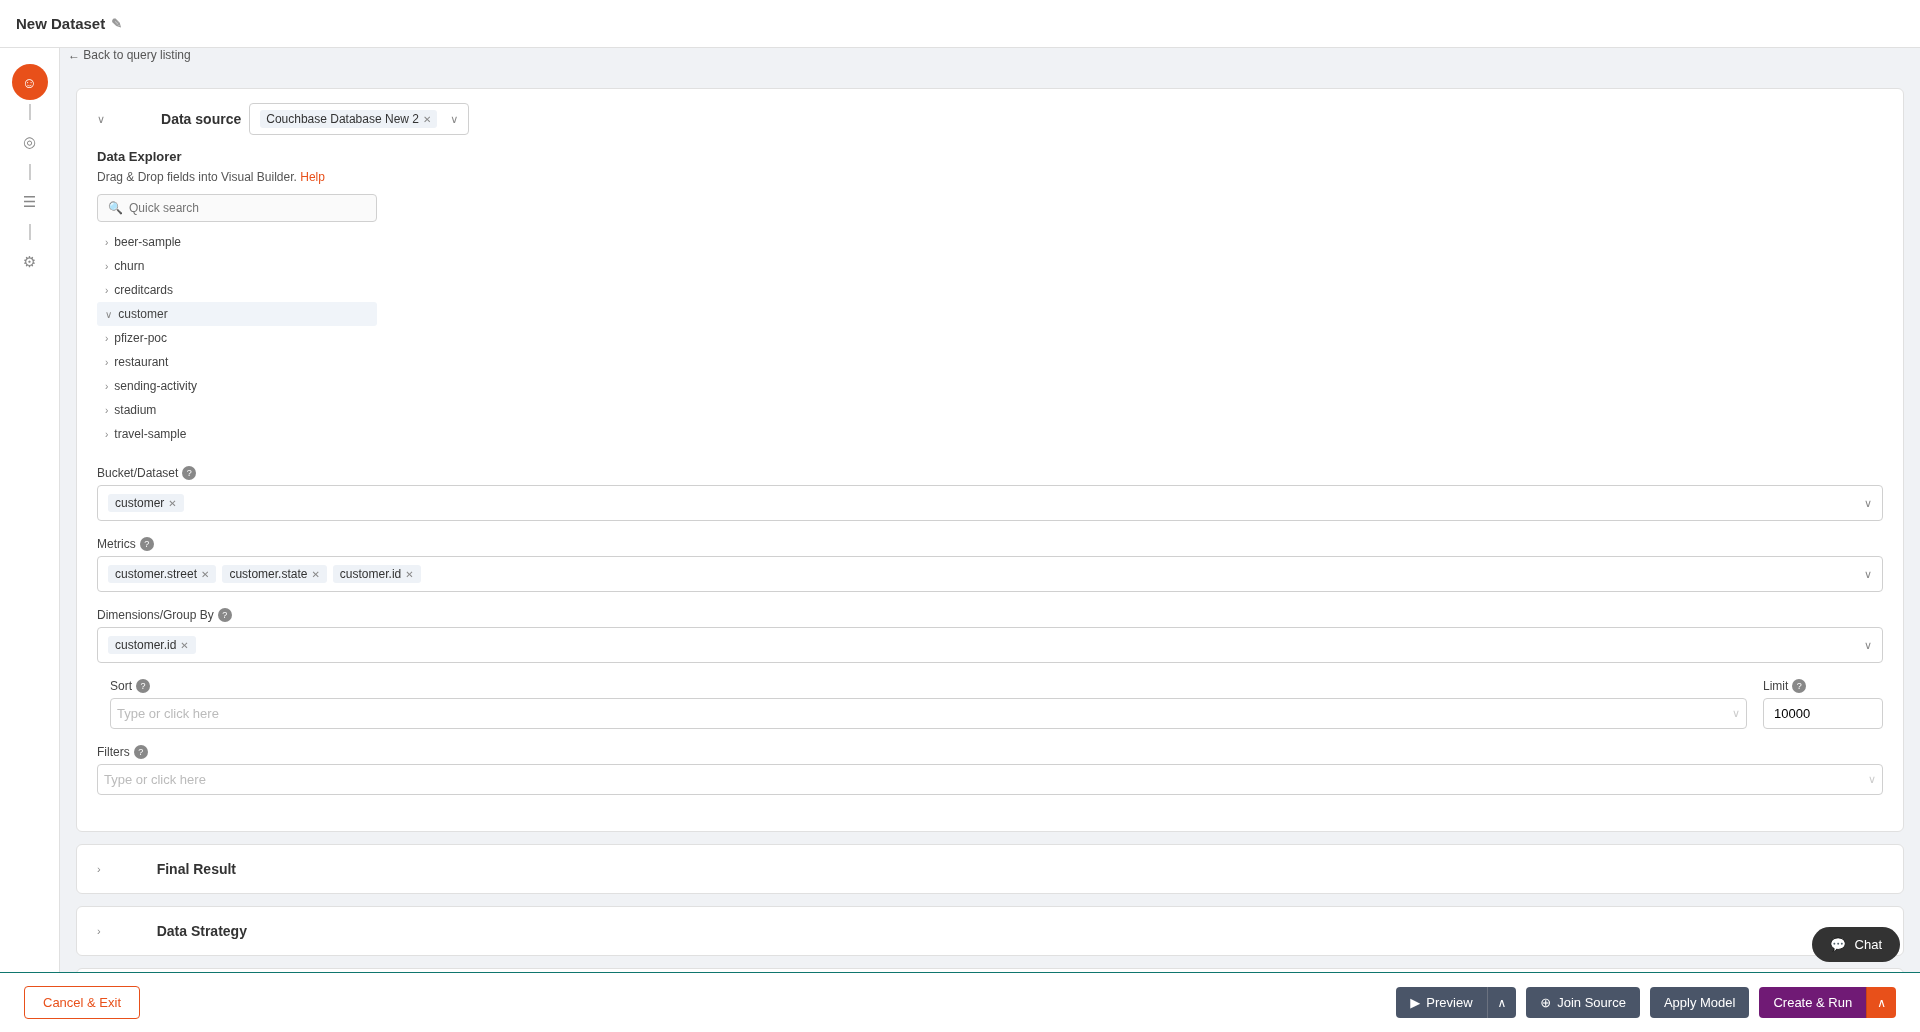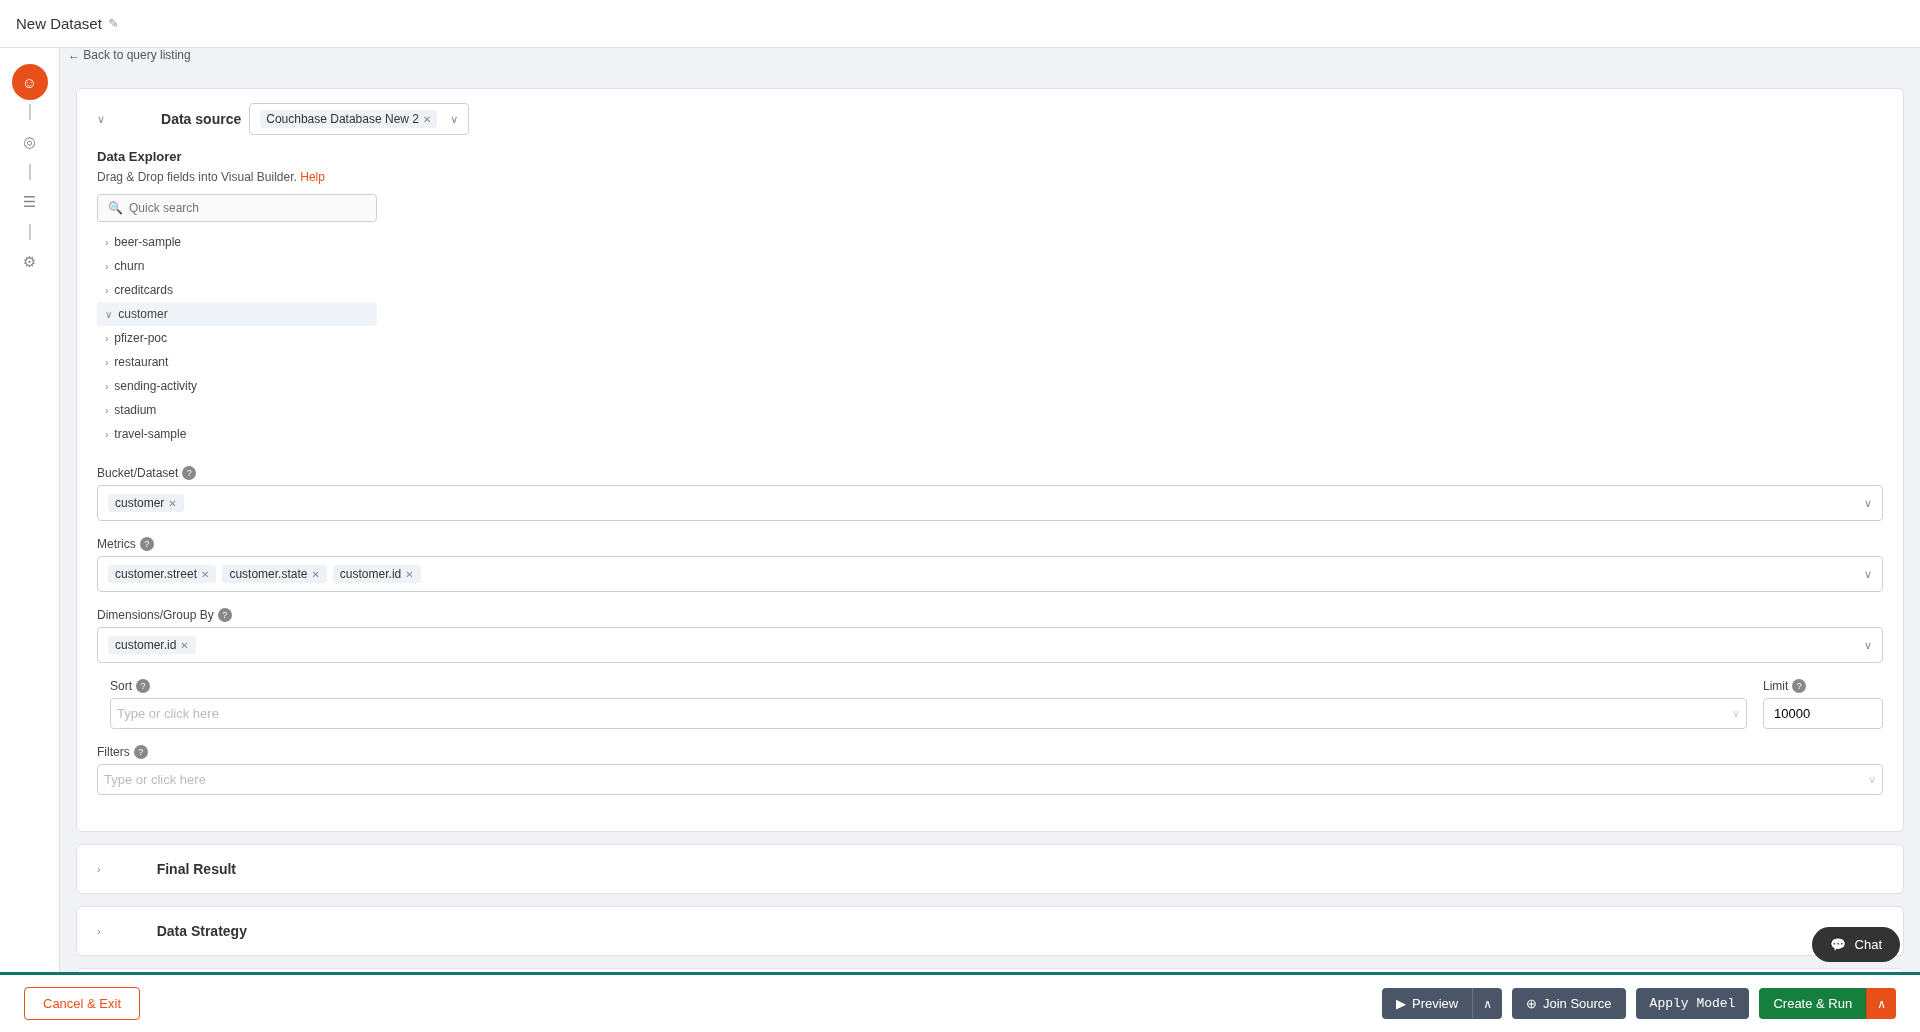--- a/index.html
+++ b/index.html
@@ -12,21 +12,21 @@
       border-bottom: 1px solid #e0e0e0;
       display: flex;
       align-items: center;
       padding: 0 16px;
       position: fixed;
       top: 0; left: 0; right: 0;
       z-index: 100;
     }
     .top-bar-title {
       font-size: 15px;
-      font-weight: 400;
+      font-weight: 700;
       display: flex;
       align-items: center;
       gap: 6px;
     }
     .edit-icon { color: #999; font-size: 13px; cursor: pointer; }
 
     
     .left-sidebar {
       position: fixed;
       top: 48px;
@@ -299,21 +299,21 @@
       justify-content: flex-end;
       margin-bottom: 12px;
     }
 
     
     .bottom-toolbar {
       position: fixed;
       bottom: 0; left: 0; right: 0;
       height: 60px;
       background: #fff;
-      border-top: 3px solid #0f766e;
+      border-top: 1px solid #0f766e;
       display: flex;
       align-items: center;
       padding: 0 24px;
       gap: 10px;
       z-index: 100;
     }
     .btn-cancel {
       border: 1px solid #e8501a;
       background: #fff;
       color: #e8501a;
@@ -358,24 +358,23 @@
       gap: 6px;
     }
     .btn-apply {
       background: #4a5568;
       color: #fff;
       border: none;
       padding: 8px 14px;
       border-radius: 4px;
       cursor: pointer;
       font-size: 13px;
-      font-family: Liberation Mono, monospace;
     }
     .btn-create {
-      background: #15803d;
+      background: #701a75;
       color: #fff;
       border: none;
       padding: 8px 14px;
       border-radius: 4px 0 0 4px;
       cursor: pointer;
       font-size: 13px;
       font-weight: 500;
     }
     .btn-create-arrow {
       background: #e8501a;

